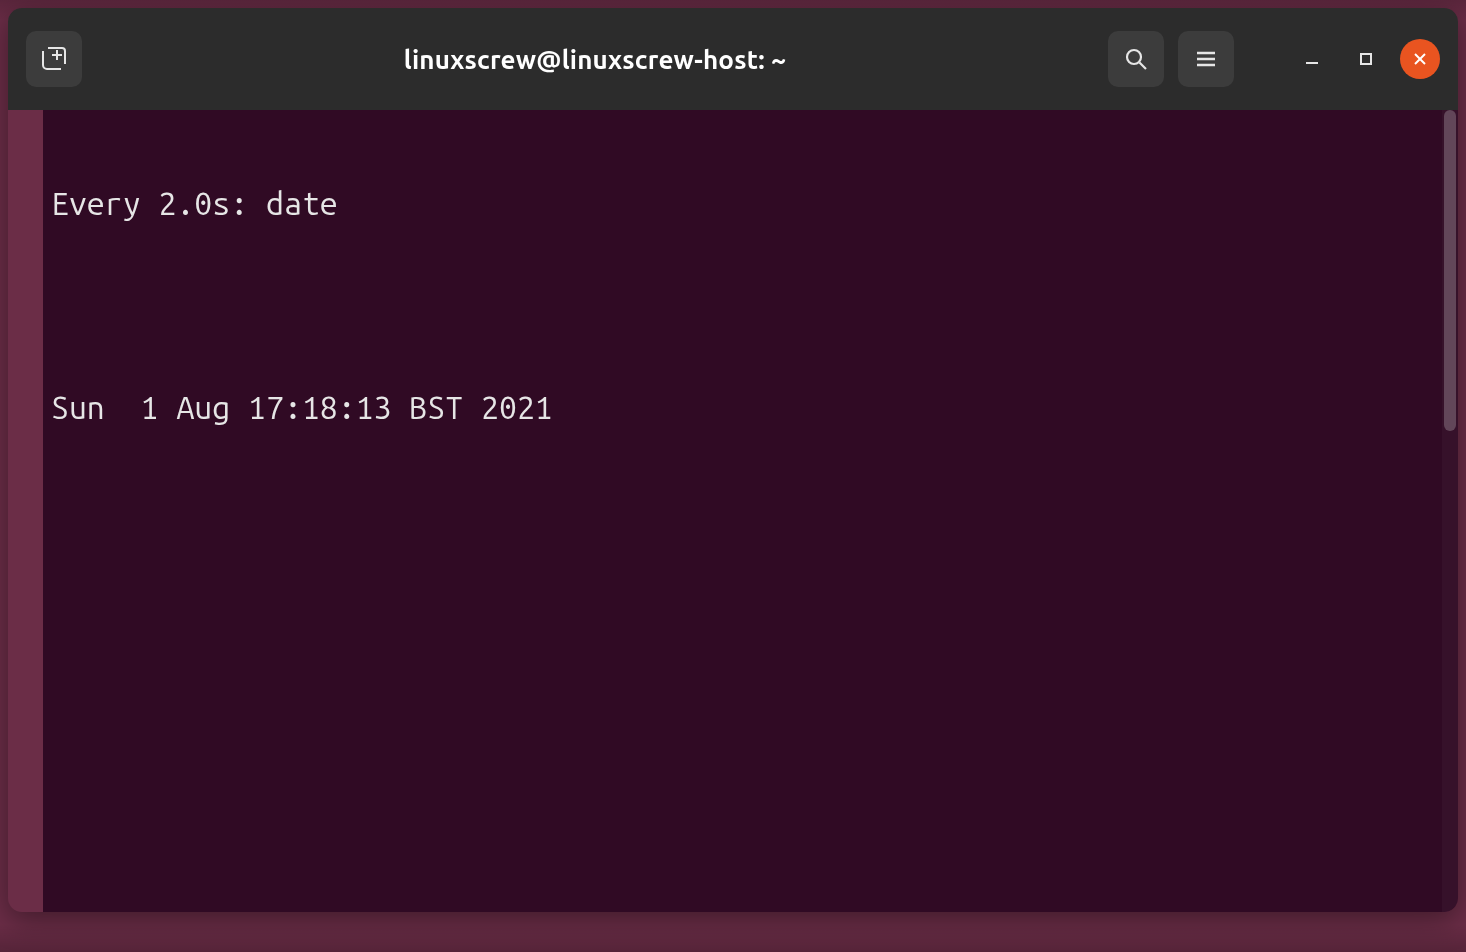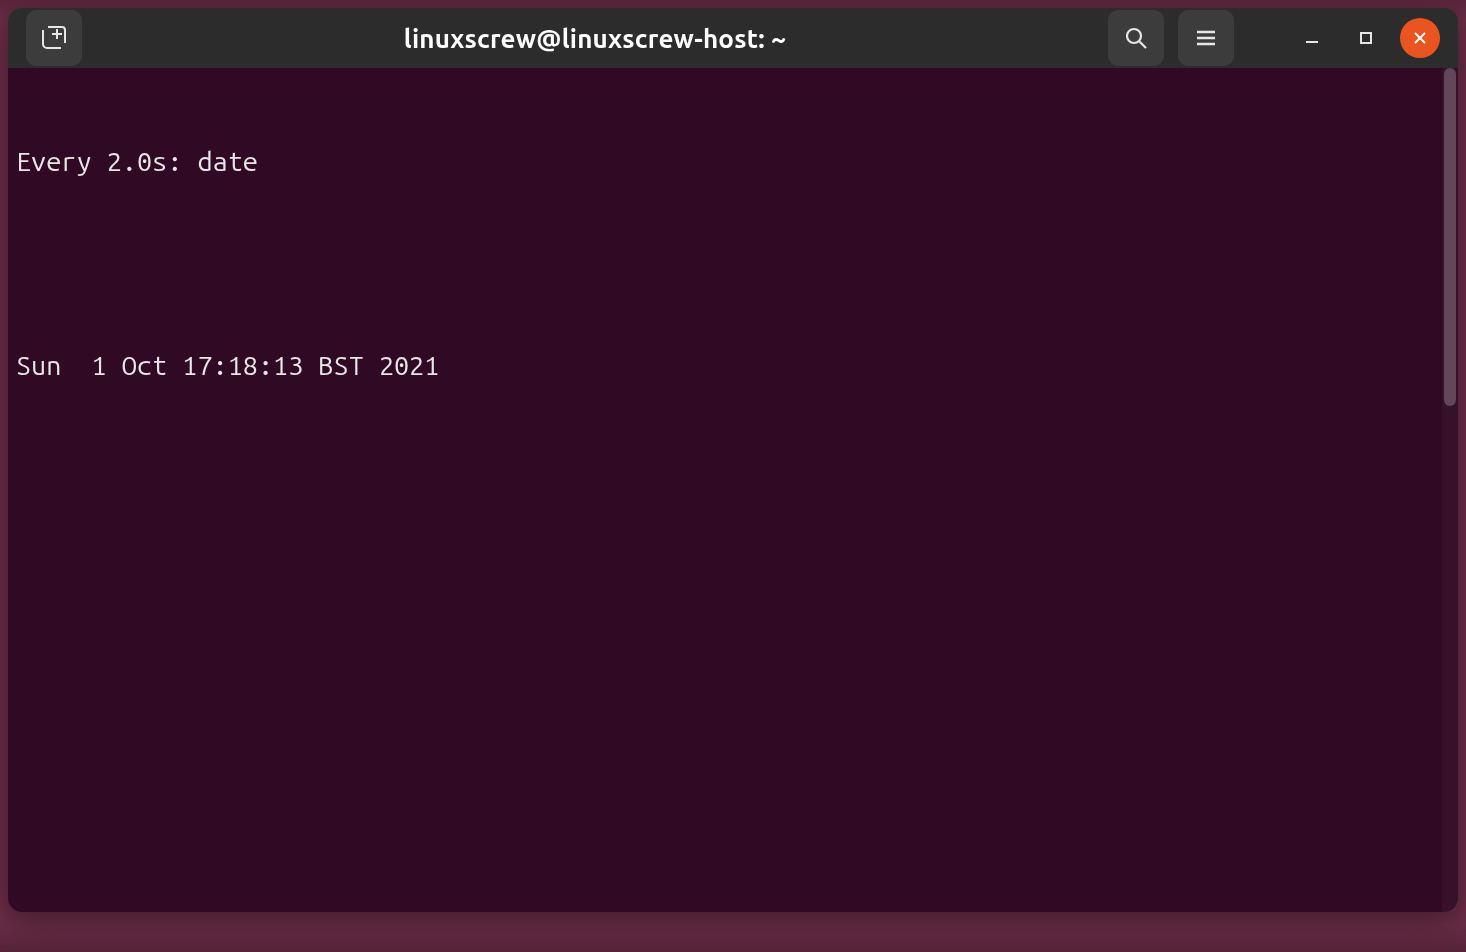--- a/index.html
+++ b/index.html
@@ -24,21 +24,21 @@
       left: 8px;
       right: 8px;
       bottom: 40px;
       border-radius: 14px;
       overflow: hidden;
       box-shadow: 0 8px 30px rgba(0,0,0,0.4);
       display: flex;
       flex-direction: column;
     }
     .titlebar {
-      height: 60px;
+      height: 102px;
       background: #2c2c2c;
       display: flex;
       align-items: center;
       padding: 4px 18px;
       gap: 16px;
     }
     .tb-left { display: flex; align-items: center; }
     .tb-center { flex: 1; display: flex; justify-content: center; align-items: center; }
     .tb-right { display: flex; align-items: center; gap: 14px; }
     .tb-title {
@@ -73,24 +73,25 @@
     .win-ctrl.close svg { stroke: #ffffff; }
     .win-ctrl.plain {
       background: transparent;
     }
     .terminal-body {
       flex: 1;
       background: #300a24;
       position: relative;
       padding: 8px 8px 12px 8px;
       color: #e6e6e6;
-      font-size: 27px;
+      font-size: 32px;
       line-height: 34px;
       white-space: pre;
       overflow: hidden;
+      margin-left: 35px;
     }
     .scrollbar {
       position: absolute;
       right: 0;
       top: 0;
       width: 16px;
       height: 100%;
       background: rgba(255,255,255,0.03);
     }
     .scrollbar-thumb {
@@ -169,21 +170,21 @@
           <line x1="4" y1="4" x2="14" y2="14"></line>
           <line x1="14" y1="4" x2="4" y2="14"></line>
         </svg>
       </div>
     </div>
   </div>
 
   <div class="terminal-body">
     <div class="watch-header"><span>Every 2.0s: date</span></div>
     <div class="spacer-row"></div>
-    <div class="output-row">Sun  1 Oct 17:18:13 BST 2021</div>
+    <div class="output-row">Sun  1 Aug 17:18:13 BST 2021</div>
 
     <div class="scrollbar">
       <div class="scrollbar-thumb"></div>
     </div>
   </div>
 
 </div>
 
 <div class="desktop-bottom-shade"></div>
 

